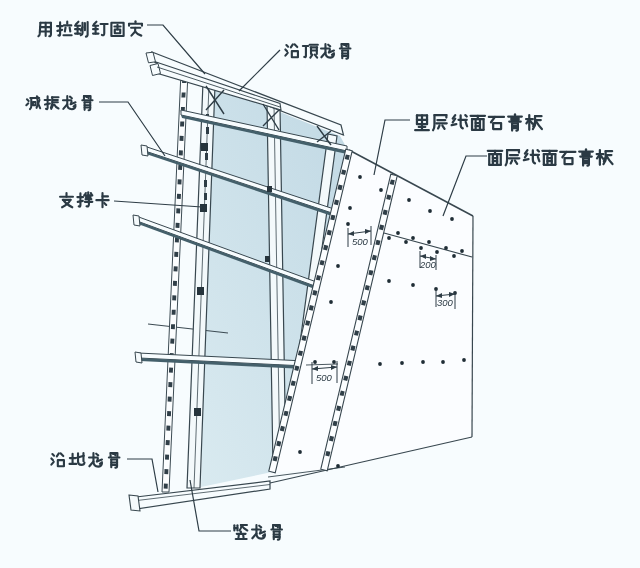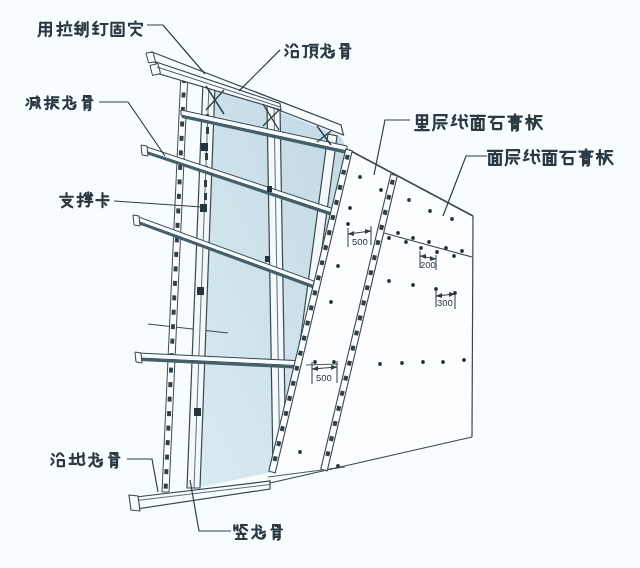--- a/index.html
+++ b/index.html
@@ -1,16 +1,16 @@
 <!DOCTYPE html>
 <html><head>
 <meta charset="utf-8">
 <style>
 html,body{margin:0;padding:0;background:#f7fcfe;font-family:"Liberation Sans",sans-serif;}
-#stage{position:relative;width:640px;height:568px;overflow:hidden;}
+#stage{position:relative;width:640px;height:568px;overflow:hidden;font-style:italic;}
 svg{display:block;filter:blur(0.3px);}
 .dim{font-family:"Liberation Sans",sans-serif;font-size:9.5px;fill:#2b3a44;}
 </style>
 </head>
 <body>
 <div id="stage">
 <svg width="640" height="568" viewBox="0 0 640 568">
 <defs>
 <linearGradient id="blueG" x1="0" y1="1" x2="0.8" y2="0">
 <stop offset="0" stop-color="#d9eaf0"></stop>

